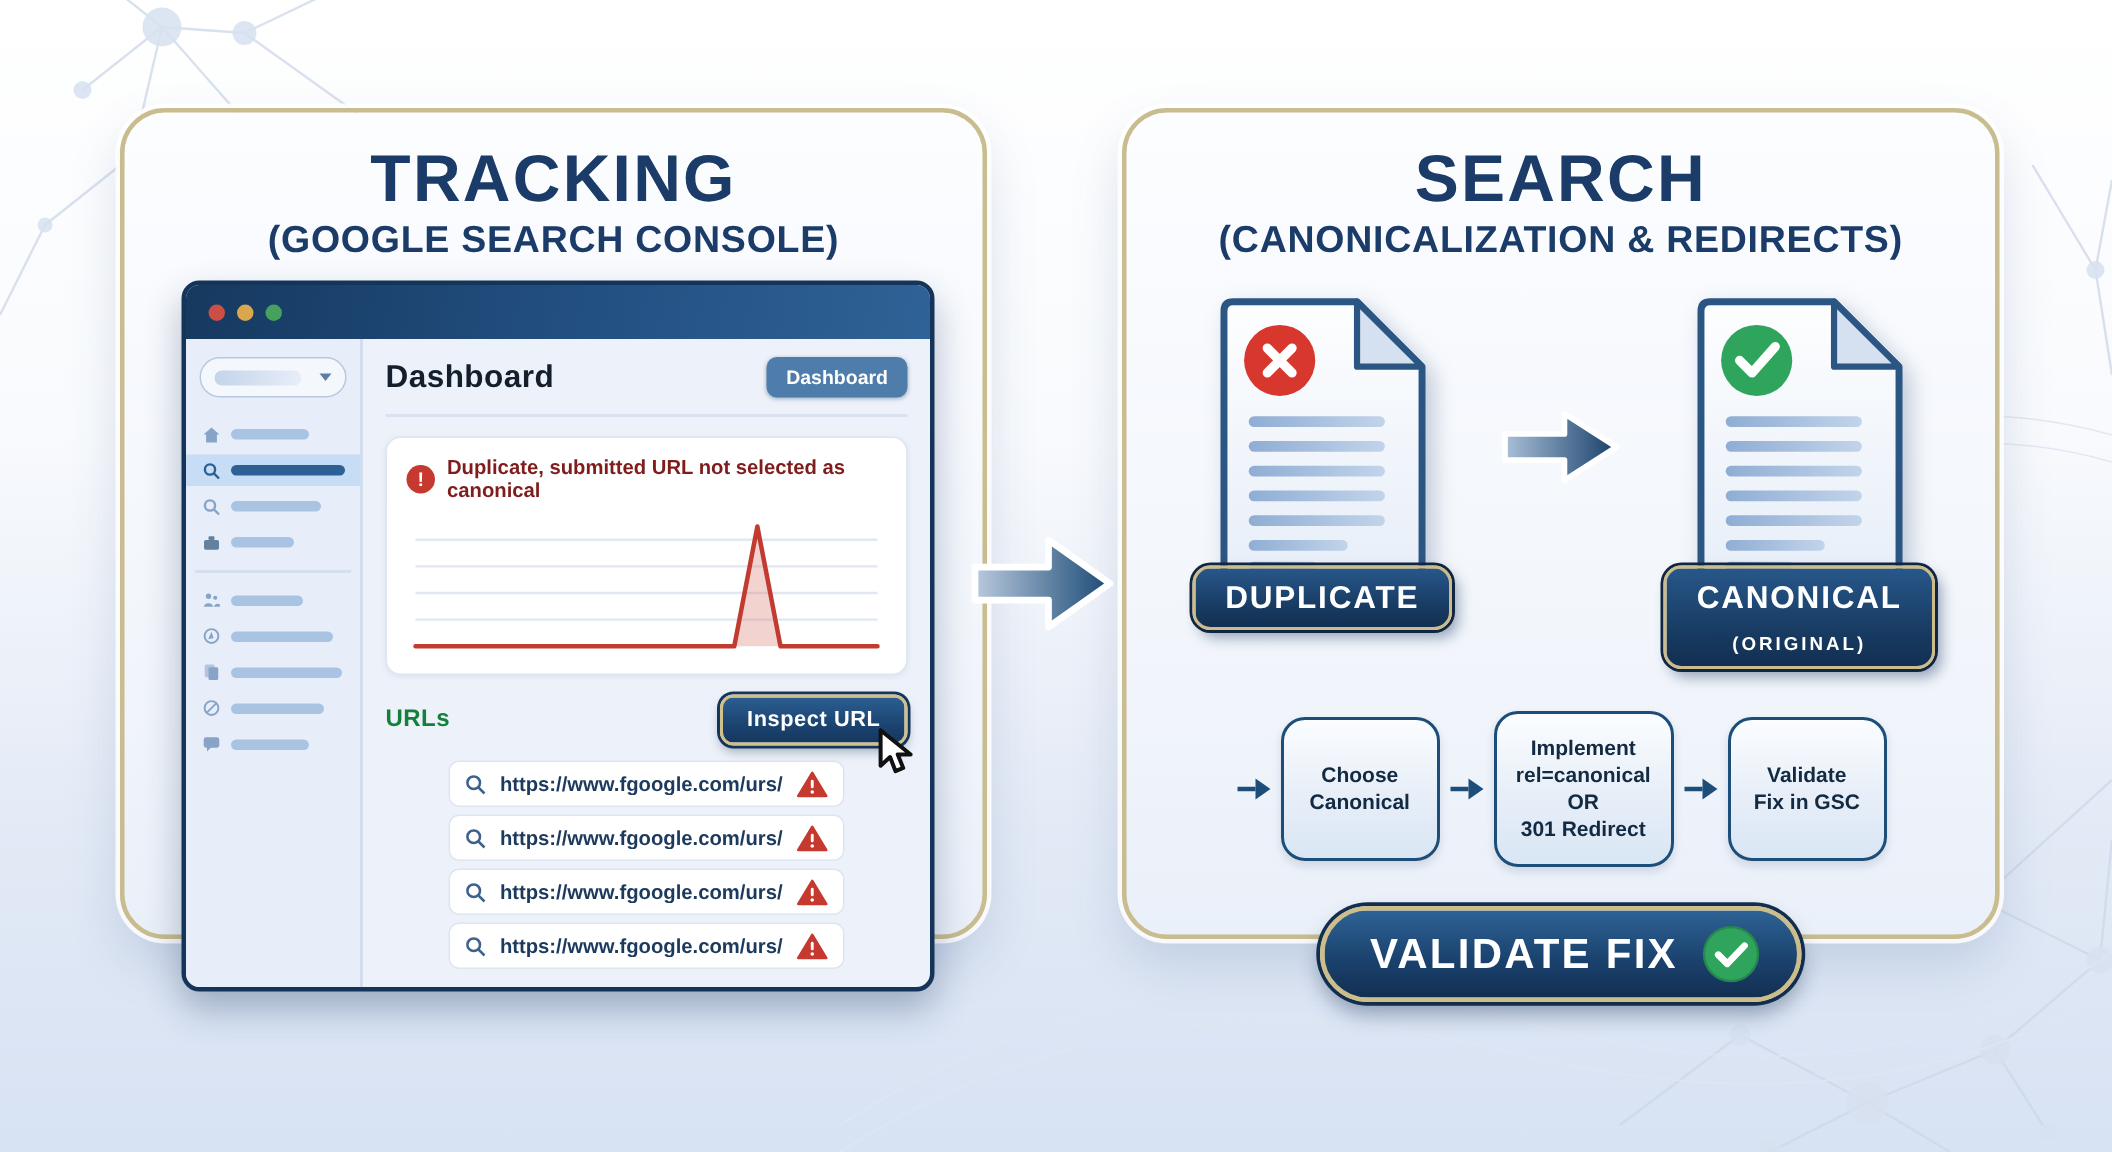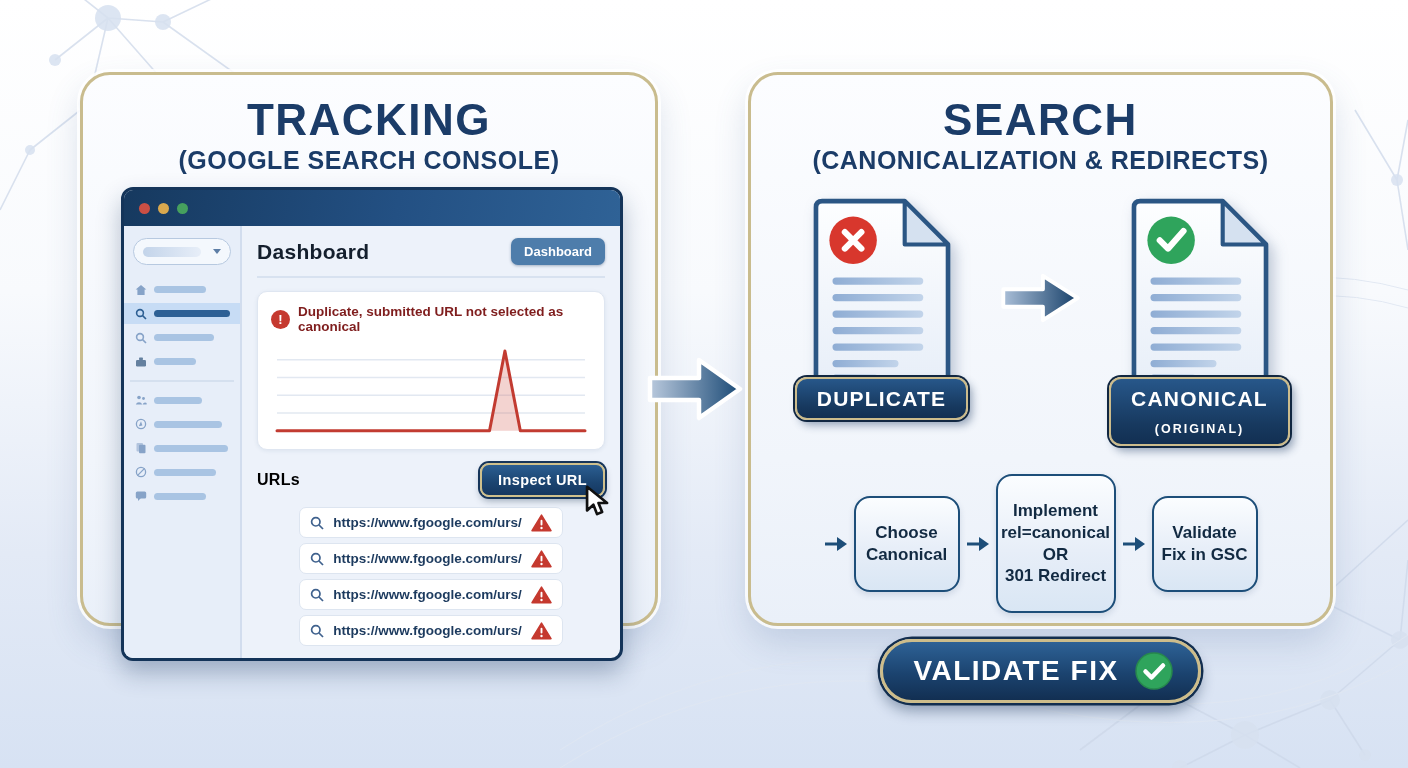--- a/index.html
+++ b/index.html
@@ -47,39 +47,39 @@
   .page-title { font-size:21px; font-weight:bold; color:#141f2d; letter-spacing:.3px; }
   .nav-btn { background:#4e7dab; color:#fff; font-weight:bold; font-size:13px; padding:6px 13px; border-radius:7px; border:none; box-shadow:0 1px 3px rgba(20,50,90,.35); cursor:pointer; font-family:inherit; }
 
   .alert-card { margin-top:13px; background:#fff; border:1.5px solid #dfe6f1; border-radius:10px; padding:12px 13px 8px; box-shadow:0 1px 4px rgba(30,60,100,.08); }
   .alert-head { display:flex; align-items:center; gap:8px; }
   .alert-icon { width:19px; height:19px; border-radius:50%; background:#c5392f; color:#fff; font-size:13px; font-weight:bold; display:flex; align-items:center; justify-content:center; flex-shrink:0; }
   .alert-text { font-size:13.5px; font-weight:bold; color:#7f1d1d; }
   #alert-chart { width:100%; height:102px; margin-top:5px; display:block; }
 
   .urls-header { margin-top:13px; display:flex; align-items:center; justify-content:space-between; position:relative; }
-  .urls-label { font-size:16px; font-weight:bold; color:#000000; letter-spacing:.3px; }
+  .urls-label { font-size:16px; font-weight:bold; color:#15803d; letter-spacing:.3px; }
   .inspect-btn { background:linear-gradient(180deg,#2b5e92 0%,#1b4470 60%,#153760 100%); color:#fff; font-weight:bold; font-size:14.5px; letter-spacing:.4px; padding:7px 16px; border-radius:9px; border:2px solid #cfc08c; box-shadow:0 0 0 2px #16355a, 0 4px 7px rgba(15,40,70,.35); cursor:pointer; font-family:inherit; }
   #cursor-pointer { position:absolute; right:-8px; top:22px; z-index:5; }
 
   .url-list { margin-top:10px; display:flex; flex-direction:column; gap:5px;align-items:center; }
   .url-row { height:31px; background:#fff; border:1.5px solid #dde5f0; border-radius:7px; display:flex; align-items:center; padding:0 10px; gap:9px; }
   .url-text { font-size:13.5px; font-weight:bold; color:#1c3a5e; flex:1; white-space:nowrap; overflow:hidden; }
 
   
   .docs-row { display:flex; justify-content:center; align-items:flex-start; gap:18px; margin-top:22px; }
   .doc-block { width:200px; display:flex; flex-direction:column; align-items:center; }
   .doc-svg { filter:drop-shadow(5px 6px 7px rgba(40,70,110,.28)); }
   .doc-badge { margin-top:-16px; position:relative; z-index:3; background:linear-gradient(180deg,#27578a 0%,#17395f 70%,#122f52 100%); border:2.5px solid #ccbc8c; border-radius:12px; color:#fff; font-weight:bold; text-align:center; padding:9px 20px 8px; box-shadow:0 0 0 2px #112741, 4px 5px 9px rgba(30,60,100,.45); }
   .badge-label { font-size:21px; letter-spacing:1.2px; line-height:1.05; }
   .badge-sub { font-size:12.5px; letter-spacing:2px; margin-top:12px; }
   .doc-arrow { margin-top:72px; }
 
   .steps-row { margin-top:28px; display:flex; justify-content:center; align-items:center; gap:6px; padding:0 14px; }
-  .step { border:2.5px solid #1d4e79; border-radius:16px; background:linear-gradient(180deg,#fbfdff 0%,#e7eef8 55%,#d9e6f4 100%); color:#122a42; font-weight:bold; font-size:17px; text-align:center; white-space:pre-line; display:flex; align-items:center; justify-content:center; line-height:1.28; width:106px; min-height:96px; padding:24px 4px; box-shadow:0 3px 6px rgba(40,70,110,.15); }
+  .step { border:2.5px solid #1d4e79; border-radius:16px; background:linear-gradient(180deg,#fbfdff 0%,#e7eef8 55%,#d9e6f4 100%); color:#122a42; font-weight:bold; font-size:14px; text-align:center; white-space:pre-line; display:flex; align-items:center; justify-content:center; line-height:1.28; width:106px; min-height:96px; padding:4px 4px; box-shadow:0 3px 6px rgba(40,70,110,.15); }
   .step.wide { width:120px; min-height:104px; }
 
   .validate-btn { margin:26px auto 0; width:fit-content; display:flex; align-items:center; gap:15px; background:linear-gradient(180deg,#2e6296 0%,#1b436f 55%,#122f52 100%); border:3px solid #cdbd8b; border-radius:34px; padding:9px 24px 9px 30px; color:#fff; font-size:28px; font-weight:bold; letter-spacing:1.5px; box-shadow:0 0 0 2.5px #122e4f, 0 8px 14px rgba(20,45,80,.40); cursor:pointer; font-family:inherit; }
 
   #center-arrow { position:absolute; left:647px; top:351px; z-index:3; }
 </style>
 </head>
 <body>
 
 <svg id="bg-net" width="1408" height="768" viewBox="0 0 1408 768">

